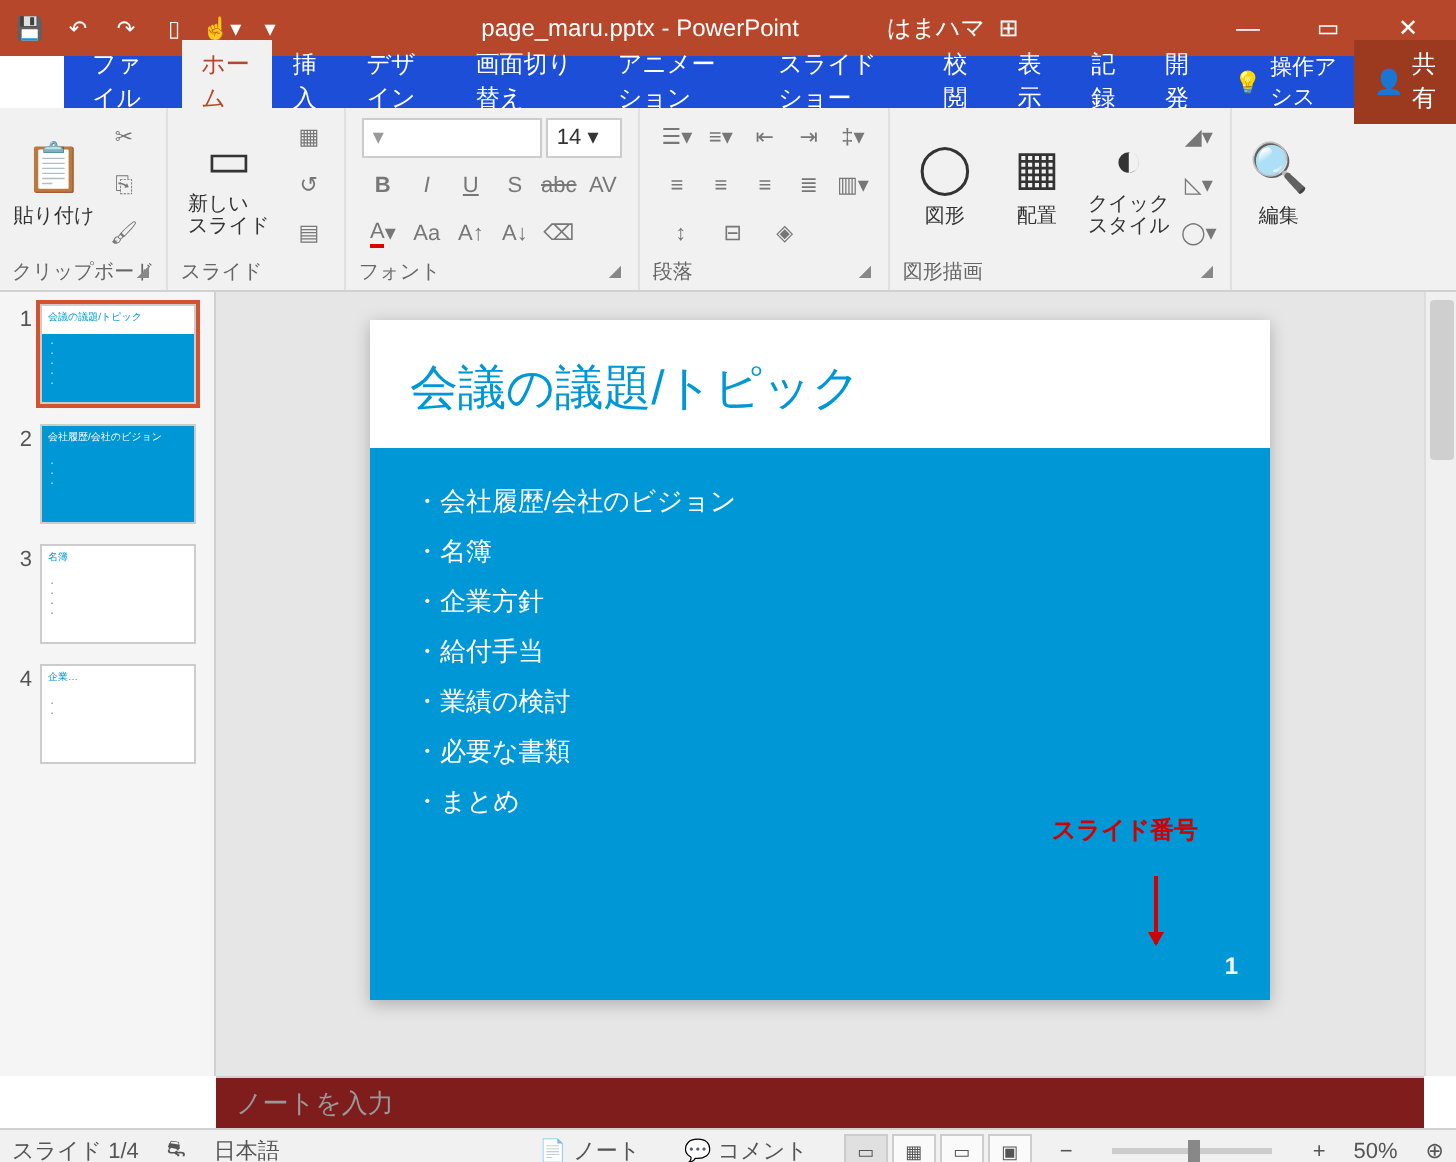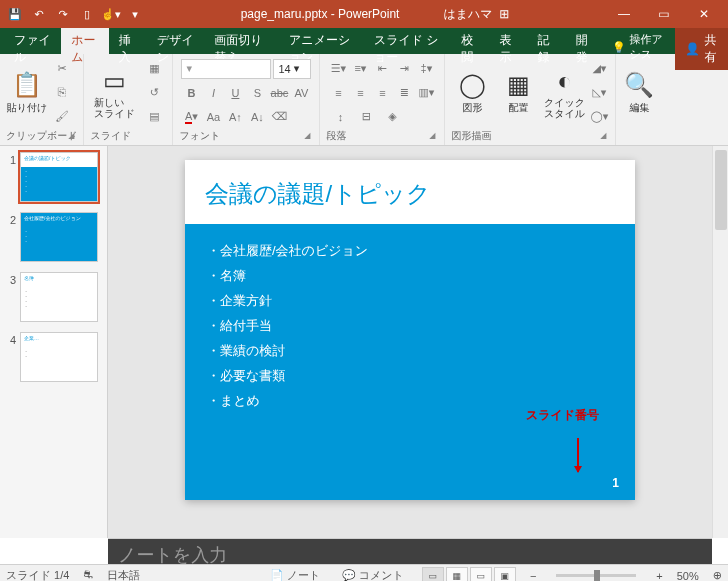--- a/index.html
+++ b/index.html
@@ -5,21 +5,21 @@
 * { margin: 0; padding: 0; box-sizing: border-box; font-family: "Yu Gothic UI", "Meiryo", sans-serif; }
 body { width: 728px; height: 581px; background: #fff; overflow: hidden; font-size: 12px; }
 
 .titlebar { height: 28px; background: #B7472A; color: #fff; display: flex; align-items: center; padding: 0 4px; }
 .titlebar .qat { display: flex; gap: 2px; align-items: center; }
 .titlebar .qat-btn { width: 22px; height: 22px; display: flex; align-items: center; justify-content: center; color: #fff; font-size: 11px; }
 .titlebar .title-zone { flex: 1; display: flex; justify-content: center; gap: 44px; align-items: center; font-size: 12px; }
 .titlebar .winctl { display: flex; }
 .titlebar .winctl div { width: 40px; height: 28px; display: flex; align-items: center; justify-content: center; font-size: 12px; }
 
-.tabs { height: 26px; background: #14532d; display: flex; align-items: flex-start; padding-left: 4px; color: #fff; }
+.tabs { height: 26px; background: #1d4ed8; display: flex; align-items: center; padding-left: 4px; color: #fff; margin-left: 32px; }
 .tab { padding: 4px 10px; font-size: 12px; cursor: pointer; }
 .tab.active { background: #F1F1F1; color: #B7472A; }
 .tabs-spacer { flex: 1; }
 .tell-me { display: flex; align-items: center; gap: 4px; padding: 4px 8px; font-size: 11px; color: #fff; }
 .share-btn { background: #9C3A20; padding: 4px 10px; display: flex; align-items: center; gap: 4px; font-size: 12px; }
 
 .ribbon { height: 92px; background: #F1F1F1; border-bottom: 1px solid #d0d0d0; display: flex; }
 .ribbon-group { border-right: 1px solid #e0e0e0; padding: 2px 6px; display: flex; flex-direction: column; position: relative; }
 .ribbon-group-body { flex: 1; display: flex; align-items: center; gap: 4px; }
 .ribbon-group-label { text-align: center; font-size: 10px; color: #666; height: 14px; display: flex; align-items: center; justify-content: flex-start; position: relative; }
@@ -56,21 +56,21 @@
 .slide-body li { list-style: none; margin-bottom: 7px; }
 .slide-body li::before { content: "・"; }
 .slide-number { position: absolute; right: 16px; bottom: 10px; color: #fff; font-size: 12px; font-weight: bold; }
 .annotation { position: absolute; right: 36px; bottom: 76px; color: #D00000; font-size: 12px; font-weight: bold; }
 .annotation-arrow { position: absolute; right: 56px; bottom: 28px; width: 2px; height: 34px; background: #D00000; }
 .annotation-arrow::after { content: ""; position: absolute; bottom: -1px; left: -3px; border-left: 4px solid transparent; border-right: 4px solid transparent; border-top: 7px solid #D00000; }
 .scroll-v { width: 16px; background: #F0F0F0; border-left: 1px solid #ddd; position: relative; }
 .scroll-v .scroll-thumb-v { position: absolute; left: 2px; width: 12px; top: 4px; height: 80px; background: #cfcfcf; border-radius: 2px; }
 .editor-row { display: flex; flex: 1; }
 
-.notes-pane { height: 26px; background: #404040; border-top: 1px solid #d0d0d0; padding: 4px 10px; color: #999; font-size: 18px; margin-left: 108px; margin-right: 16px; }
+.notes-pane { height: 26px; background: #7f1d1d; border-top: 1px solid #d0d0d0; padding: 4px 10px; color: #999; font-size: 13px; margin-left: 108px; margin-right: 16px; }
 
 .statusbar { height: 22px; background: #F1F1F1; border-top: 1px solid #d0d0d0; display: flex; align-items: center; font-size: 11px; color: #555; padding: 0 6px; gap: 14px; }
 .statusbar .spacer { flex: 1; }
 .status-btn { display: flex; align-items: center; gap: 3px; padding: 0 4px; }
 .view-btns { display: flex; gap: 2px; }
 .view-btns div { width: 22px; height: 18px; border: 1px solid #ccc; display: flex; align-items: center; justify-content: center; font-size: 9px; background: #fafafa; }
 .view-btns div.active { background: #e0e0e0; }
 .zoom-slider { width: 80px; height: 3px; background: #ccc; position: relative; margin: 0 6px; }
 .zoom-slider::after { content: ""; position: absolute; left: 38px; top: -4px; width: 6px; height: 11px; background: #888; }
 </style>

